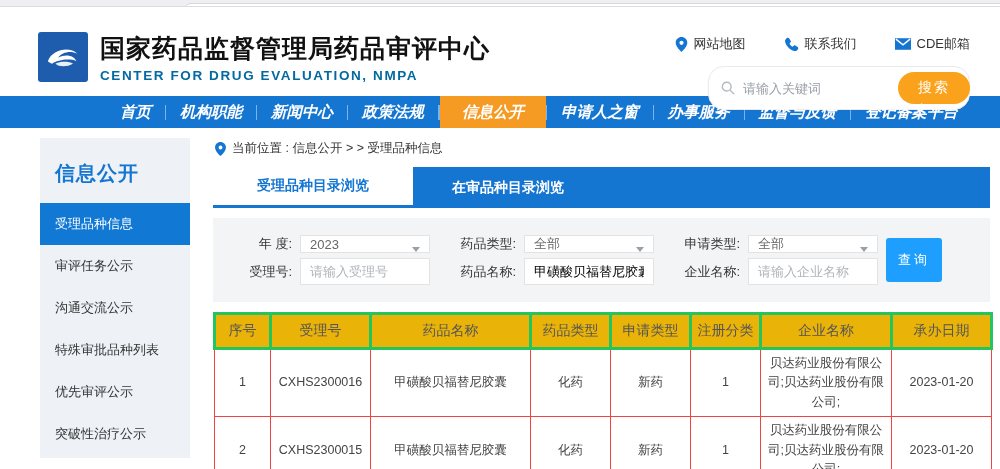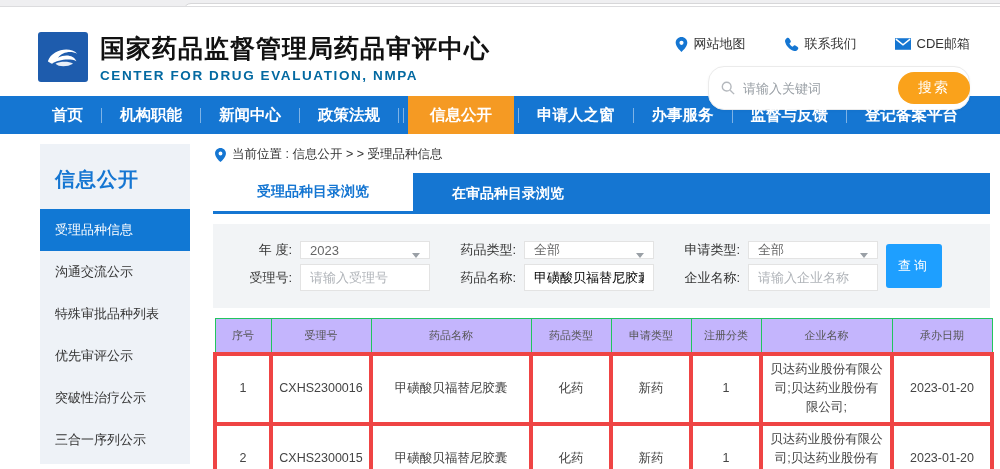--- a/index.html
+++ b/index.html
@@ -24,22 +24,22 @@
   .search-bar { position:absolute; right:30px; top:59px; width:262px; height:44px; background:#fff;
     border:1px solid #ebebeb; border-radius:16px; box-shadow:0 1px 3px rgba(0,0,0,.04);
     display:flex; align-items:center; }
   .search-bar .mag { margin-left:12px; }
   .search-input { flex:1; border:none; outline:none; background:transparent; font-size:13px; color:#333; padding:0 8px; min-width:0; }
   .search-input::placeholder { color:#9aa0a6; }
   .search-btn { width:72px; height:32px; margin:-1px -1px -1px 0; border:none; border-radius:16px;
     background:#faa21b; color:#fff; font-size:14px; letter-spacing:2px; cursor:pointer; }
 
   
-  .main-nav { height:38px; background:#1576d2; display:flex; align-items:stretch; padding:0 28px 0 38px;
-    justify-content:space-between; }
+  .main-nav { height:32px; background:#1576d2; display:flex; align-items:stretch; padding:0 28px 0 38px;
+    justify-content:flex-end;font-style:italic; }
   .nav-item { display:flex; align-items:center; padding:0 14px; color:#fff; font-size:15.5px; font-weight:bold;
     cursor:pointer; white-space:nowrap; position:relative; }
   .nav-item.active { background:#f59a23; padding:0 22px; }
   .nav-divider { width:1px; height:15px; background:rgba(255,255,255,.45); align-self:center; }
 
   
   .content { position:relative; height:330px; background:#fff; }
   .sidebar { position:absolute; left:40px; top:10px; width:150px; height:320px; background:#eef2f7; }
   .sidebar-title { font-size:20px; font-weight:bold; color:#1576d2; padding:22px 0 16px 15px; letter-spacing:1px; }
   .side-item { font-size:13px; color:#333; padding:12px 0 12px 15px; cursor:pointer; }
@@ -61,23 +61,23 @@
     display:flex; align-items:center; padding:0 9px; font-size:13px; color:#666; cursor:pointer; }
   .f-select .caret { position:absolute; right:9px; top:11px; width:0; height:0;
     border-left:4px solid transparent; border-right:4px solid transparent; border-top:5px solid #9aa0a6; }
   .f-input { width:130px; height:27px; background:#fff; border:1px solid #e3e3e3; font-size:13px; color:#000000;
     padding:0 9px; outline:none; }
   .f-input::placeholder { color:#b0b4b9; }
   .query-btn { position:absolute; right:48px; top:50%; transform:translateY(-50%); width:56px; height:44px;
     background:#1e9fff; color:#fff; border:none; border-radius:3px; font-size:13px; letter-spacing:3px; cursor:pointer; }
 
   .result-table { margin-top:10px; width:777px; border-collapse:collapse; table-layout:fixed; background:#fff; }
-  .result-table th { background:#c4b5fd; font-weight:normal; font-size:11px; color:#555; height:35px;
-    border:1px solid #22c55e; }
-  .result-table td { font-size:12.5px; color:#444; text-align:center; border:4px solid #ef4444; height:60px;
+  .result-table th { background:#eab308; font-weight:normal; font-size:14px; color:#555; height:35px;
+    border:3px solid #22c55e; }
+  .result-table td { font-size:12.5px; color:#444; text-align:center; border:1px solid #ef4444; height:60px;
     padding:4px 6px; line-height:1.55; }
 </style>
 </head>
 <body>
 
 <div class="browser-strip">
   <div class="browser-tab-edge"></div>
 </div>
 
 <div class="header">
@@ -143,20 +143,21 @@
     <div class="nav-item">监督与反馈</div>
     <span class="nav-divider"></span>
     <div class="nav-item">登记备案平台</div>
   </div>
 
 <div class="content">
   <div class="sidebar">
     <div class="sidebar-title">信息公开</div>
     <div id="side-items">
         <div class="side-item active">受理品种信息</div>
+        <div class="side-item">审评任务公示</div>
         <div class="side-item">沟通交流公示</div>
         <div class="side-item">特殊审批品种列表</div>
         <div class="side-item">优先审评公示</div>
         <div class="side-item">突破性治疗公示</div>
         <div class="side-item">三合一序列公示</div>
       </div>
   </div>
 
   <div class="main">
     <div class="breadcrumb">

